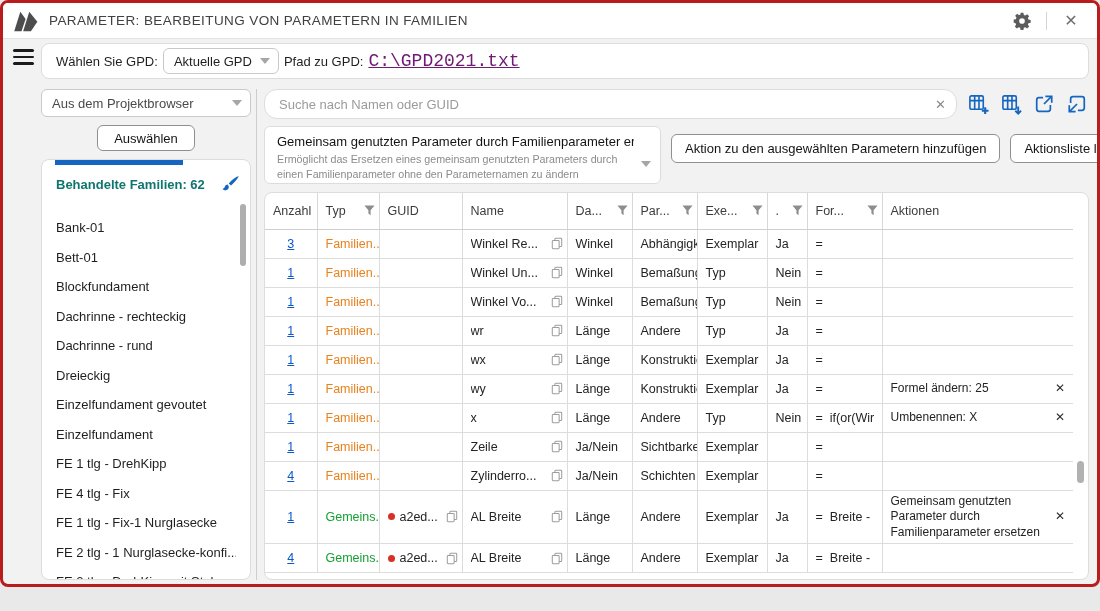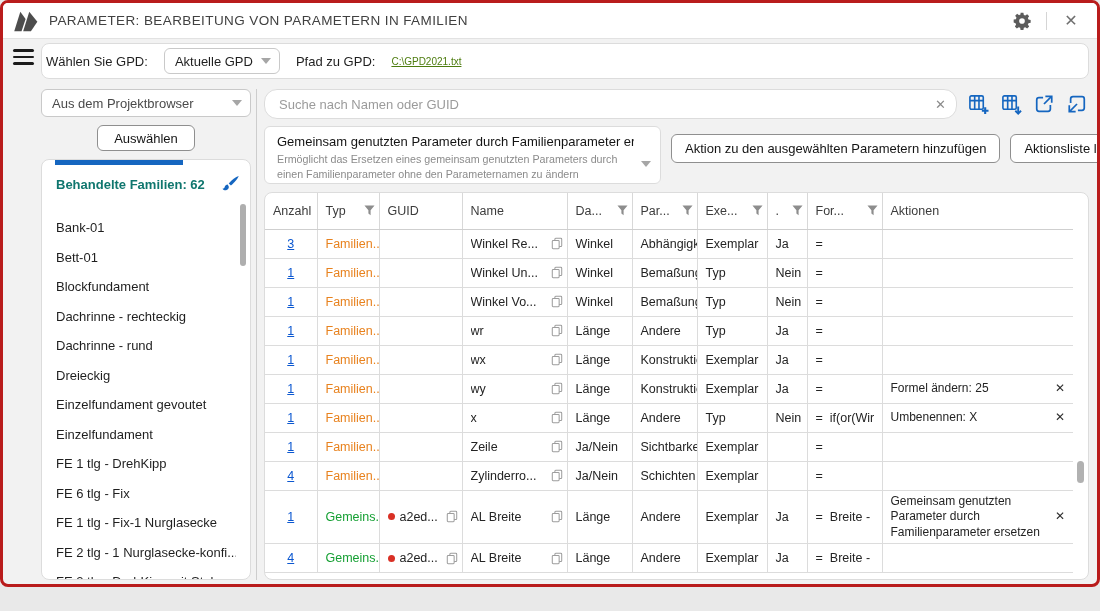--- a/index.html
+++ b/index.html
@@ -11,25 +11,25 @@
   .app-title{font-size:13.5px;color:#414141;letter-spacing:.4px;flex:1;white-space:nowrap;overflow:hidden;}
   .tb-sep{width:1px;height:18px;background:#d5d5d5;}
   .tb-btn{width:28px;height:28px;display:flex;align-items:center;justify-content:center;cursor:pointer;}
   .close-glyph{font-size:16px;color:#6f6f6f;}
   
   .content{position:relative;height:575px;padding:4px 8px 0 38px;}
   .hamburger{position:absolute;left:10px;top:10px;width:21px;display:flex;flex-direction:column;gap:4px;cursor:pointer;}
   .hamburger span{height:2.5px;background:#1c1c1c;border-radius:2px;}
   .panel{background:#fff;border:1px solid #dcdcdc;border-radius:8px;}
   
-  .gpd-bar{height:36px;display:flex;align-items:center;gap:16px;padding:0 4px;margin-bottom:10px;}
+  .gpd-bar{height:36px;display:flex;align-items:center;gap:5px;padding:0 14px;margin-bottom:10px;}
   .lbl{font-size:13px;color:#1f1f1f;white-space:nowrap;}
   .select{height:26px;border:1px solid #c9c9c9;border-radius:6px;background:#fff;display:flex;align-items:center;gap:8px;padding:0 8px 0 10px;font-size:13px;color:#1f1f1f;cursor:pointer;white-space:nowrap;}
   .chev{flex:none;display:flex;}
-  .link{font-size:10px;color:#4d7c0f;text-decoration:underline;cursor:pointer;}
+  .link{font-size:18px;color:#701a75;text-decoration:underline;cursor:pointer;font-family:Liberation Mono, monospace;}
   
   .cols{display:flex;height:491px;}
   .sidebar{width:210px;flex:none;display:flex;flex-direction:column;}
   .side-select{height:28px;justify-content:space-between;color:#4a4a4a;}
   .btn{background:#fff;border:1px solid #8f8f8f;border-radius:6px;font-size:13px;color:#141414;cursor:pointer;font-family:inherit;}
   .side-btn{height:26px;padding:0 16px;margin:8px auto 8px;display:block;}
   .families-panel{flex:1;position:relative;overflow:hidden;padding-top:6px;}
   .accent-bar{position:absolute;top:0;left:13px;width:128px;height:5px;background:#1566c0;}
   .families-header{display:flex;align-items:center;justify-content:space-between;padding:8px 10px 2px 14px;}
   .families-title{font-size:13px;font-weight:bold;color:#0f766e;}
@@ -153,21 +153,21 @@
           <ul id="family-list">
               <li class="family-item">Bank-01</li>
               <li class="family-item">Bett-01</li>
               <li class="family-item">Blockfundament</li>
               <li class="family-item">Dachrinne - rechteckig</li>
               <li class="family-item">Dachrinne - rund</li>
               <li class="family-item">Dreieckig</li>
               <li class="family-item">Einzelfundament gevoutet</li>
               <li class="family-item">Einzelfundament</li>
               <li class="family-item">FE 1 tlg - DrehKipp</li>
-              <li class="family-item">FE 6 tlg - Fix</li>
+              <li class="family-item">FE 4 tlg - Fix</li>
               <li class="family-item">FE 1 tlg - Fix-1 Nurglasecke</li>
               <li class="family-item">FE 2 tlg - 1 Nurglasecke-konfi...</li>
               <li class="family-item">FE 2 tlg - DrehKipp mit Stulp</li>
             </ul>
           <div class="list-scroll"></div>
         </div>
       </div>
 
       <div class="vdivider"></div>
 

